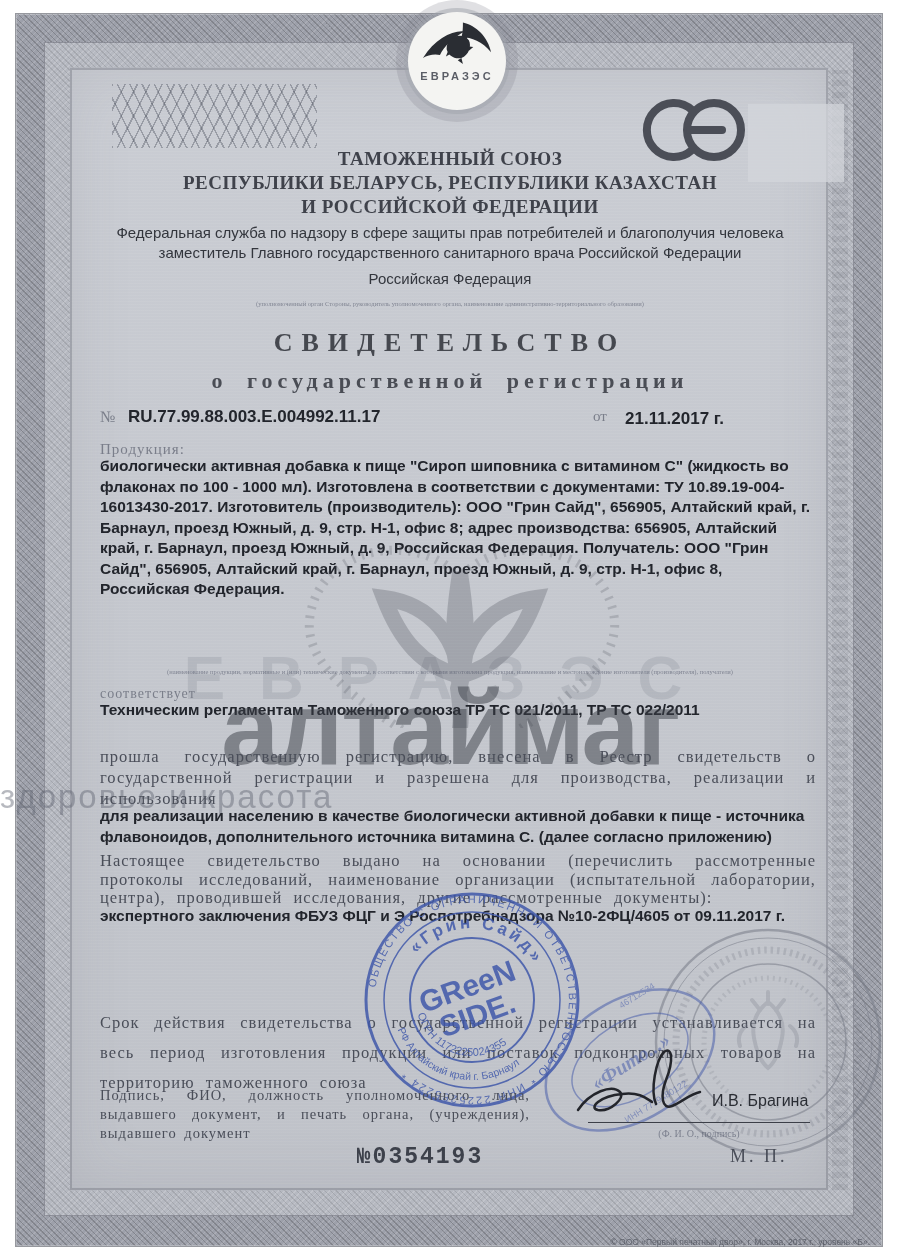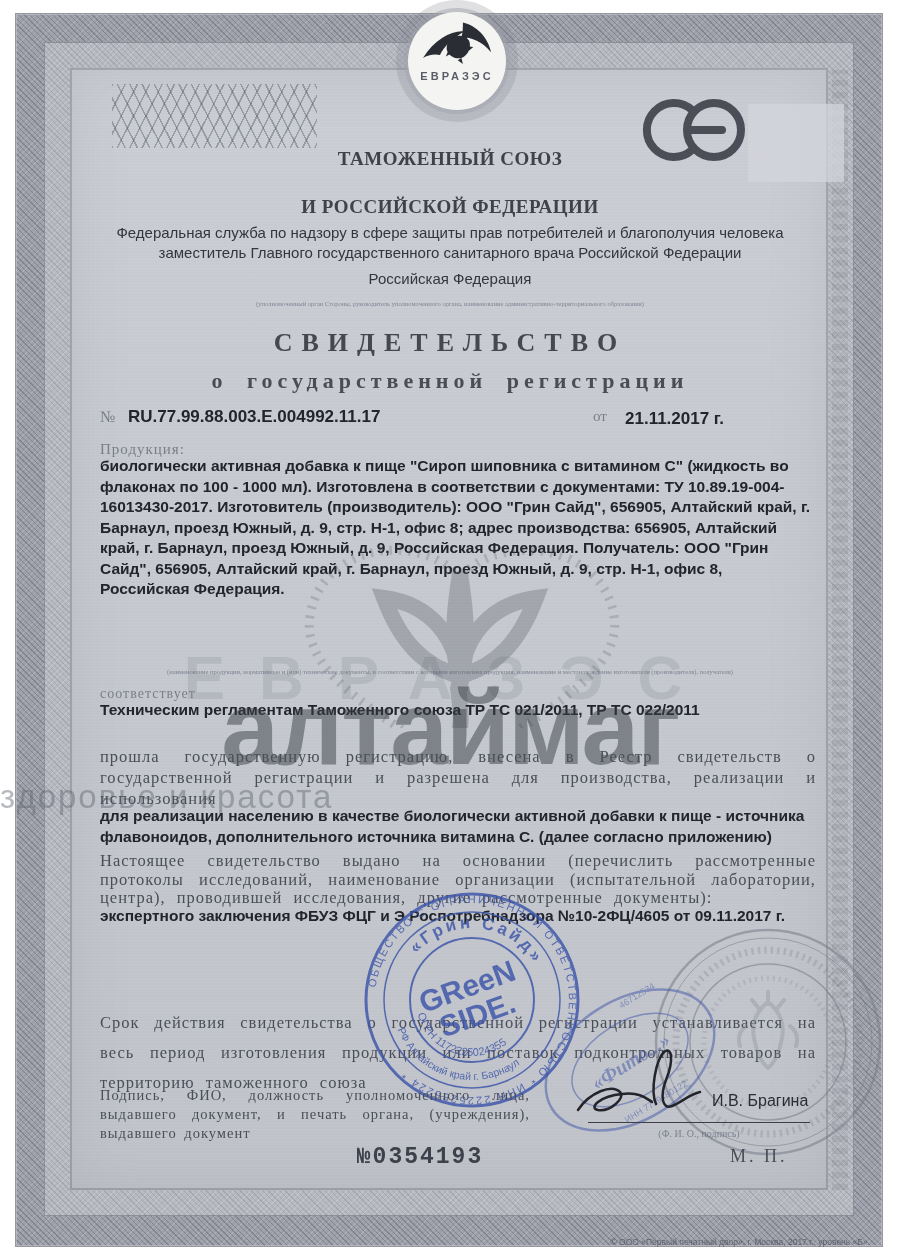--- a/index.html
+++ b/index.html
@@ -92,20 +92,21 @@
   <div class="abs light-rect"></div>
   <svg class="abs" style="left:630px;top:88px;" width="130" height="90" viewBox="0 0 130 90">
     <g stroke="#4b4e57" stroke-width="8" fill="none" stroke-linecap="round">
       <path d="M 62,22 A 27,27 0 1 0 62,62"></path>
       <circle cx="84" cy="42" r="27"></circle>
       <line x1="60" y1="42" x2="92" y2="42"></line>
     </g>
   </svg>
 
   <div class="abs serif-head" style="left:90px;right:90px;top:148px;font-size:19px;">ТАМОЖЕННЫЙ СОЮЗ</div>
+  <div class="abs serif-head" style="left:90px;right:90px;top:172px;font-size:19px;">РЕСПУБЛИКИ БЕЛАРУСЬ, РЕСПУБЛИКИ КАЗАХСТАН</div>
   <div class="abs serif-head" style="left:90px;right:90px;top:196px;font-size:19px;">И РОССИЙСКОЙ ФЕДЕРАЦИИ</div>
 
   <div class="abs sans" style="left:84px;right:84px;top:224px;font-size:15px;color:#33363d;text-align:center;">Федеральная служба по надзору в сфере защиты прав потребителей и благополучия человека</div>
   <div class="abs sans" style="left:84px;right:84px;top:244px;font-size:15px;color:#33363d;text-align:center;">заместитель Главного государственного санитарного врача Российской Федерации</div>
   <div class="abs sans" style="left:84px;right:84px;top:264px;font-size:15px;color:#33363d;text-align:center;margin-top:6px;">Российская Федерация</div>
 
   <div class="abs micro" style="left:84px;right:84px;top:300px;">(уполномоченный орган Стороны, руководитель уполномоченного органа, наименование административно-территориального образования)</div>
 
   <div class="abs serif-head" style="left:90px;right:90px;top:328px;font-size:26px;letter-spacing:9px;color:#45484f;">СВИДЕТЕЛЬСТВО</div>
   <div class="abs serif-head" style="left:90px;right:90px;top:368px;font-size:22px;letter-spacing:5px;word-spacing:9px;font-weight:bold;color:#4a4d55;">о государственной регистрации</div>

